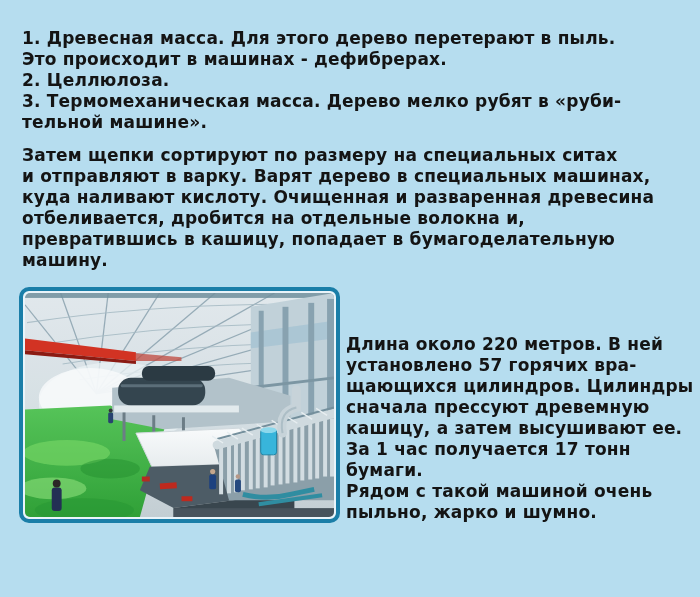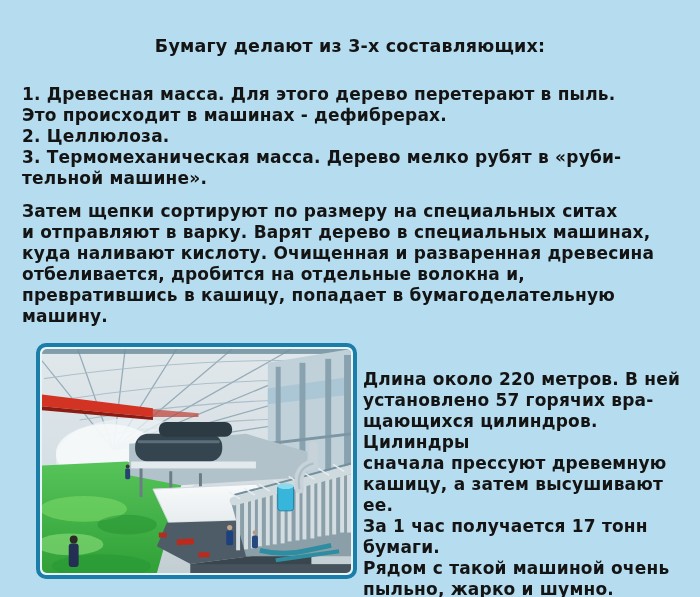--- a/index.html
+++ b/index.html
@@ -26,23 +26,23 @@
     margin: 0;
     font-size: 17px;
     line-height: 21px;
     white-space: pre-line;
     letter-spacing: 0.2px;
   }
   .components { padding: 28px 26px 0 22px; }
   .process    { padding: 12px 18px 0 22px; }
   .bottom {
     display: flex;
-    align-items: flex-start;
+    align-items: flex-end;
     margin-top: 16px;
-    padding-left: 36px;
+    padding-left: 19px;
   }
   .photo-frame {
     flex: none;
     margin: 0;
     width: 321px;
     height: 236px;
     box-sizing: border-box;
     border: 4px solid var(--photo-border, #1a7ea8);
     border-radius: 10px;
     background: var(--photo-inner-line, #e9f4fa);
@@ -59,21 +59,20 @@
     margin-top: 26px;
     margin-left: 6px;
     margin-right: 2px;
   }
 </style>
 </head>
 <body>
 
 <div class="page">
 
-  <h1 class="title">Бумагу делают из 3-х составляющих:</h1>
 
   <p class="para components">1. Древесная масса. Для этого дерево перетерают в пыль.
 Это происходит в машинах - дефибрерах.
 2. Целлюлоза.
 3. Термомеханическая масса. Дерево мелко рубят в «руби-
 тельной машине».</p>
 
   <p class="para process">Затем щепки сортируют по размеру на специальных ситах
 и отправляют в варку. Варят дерево в специальных машинах,
 куда наливают кислоту. Очищенная и разваренная древесина

